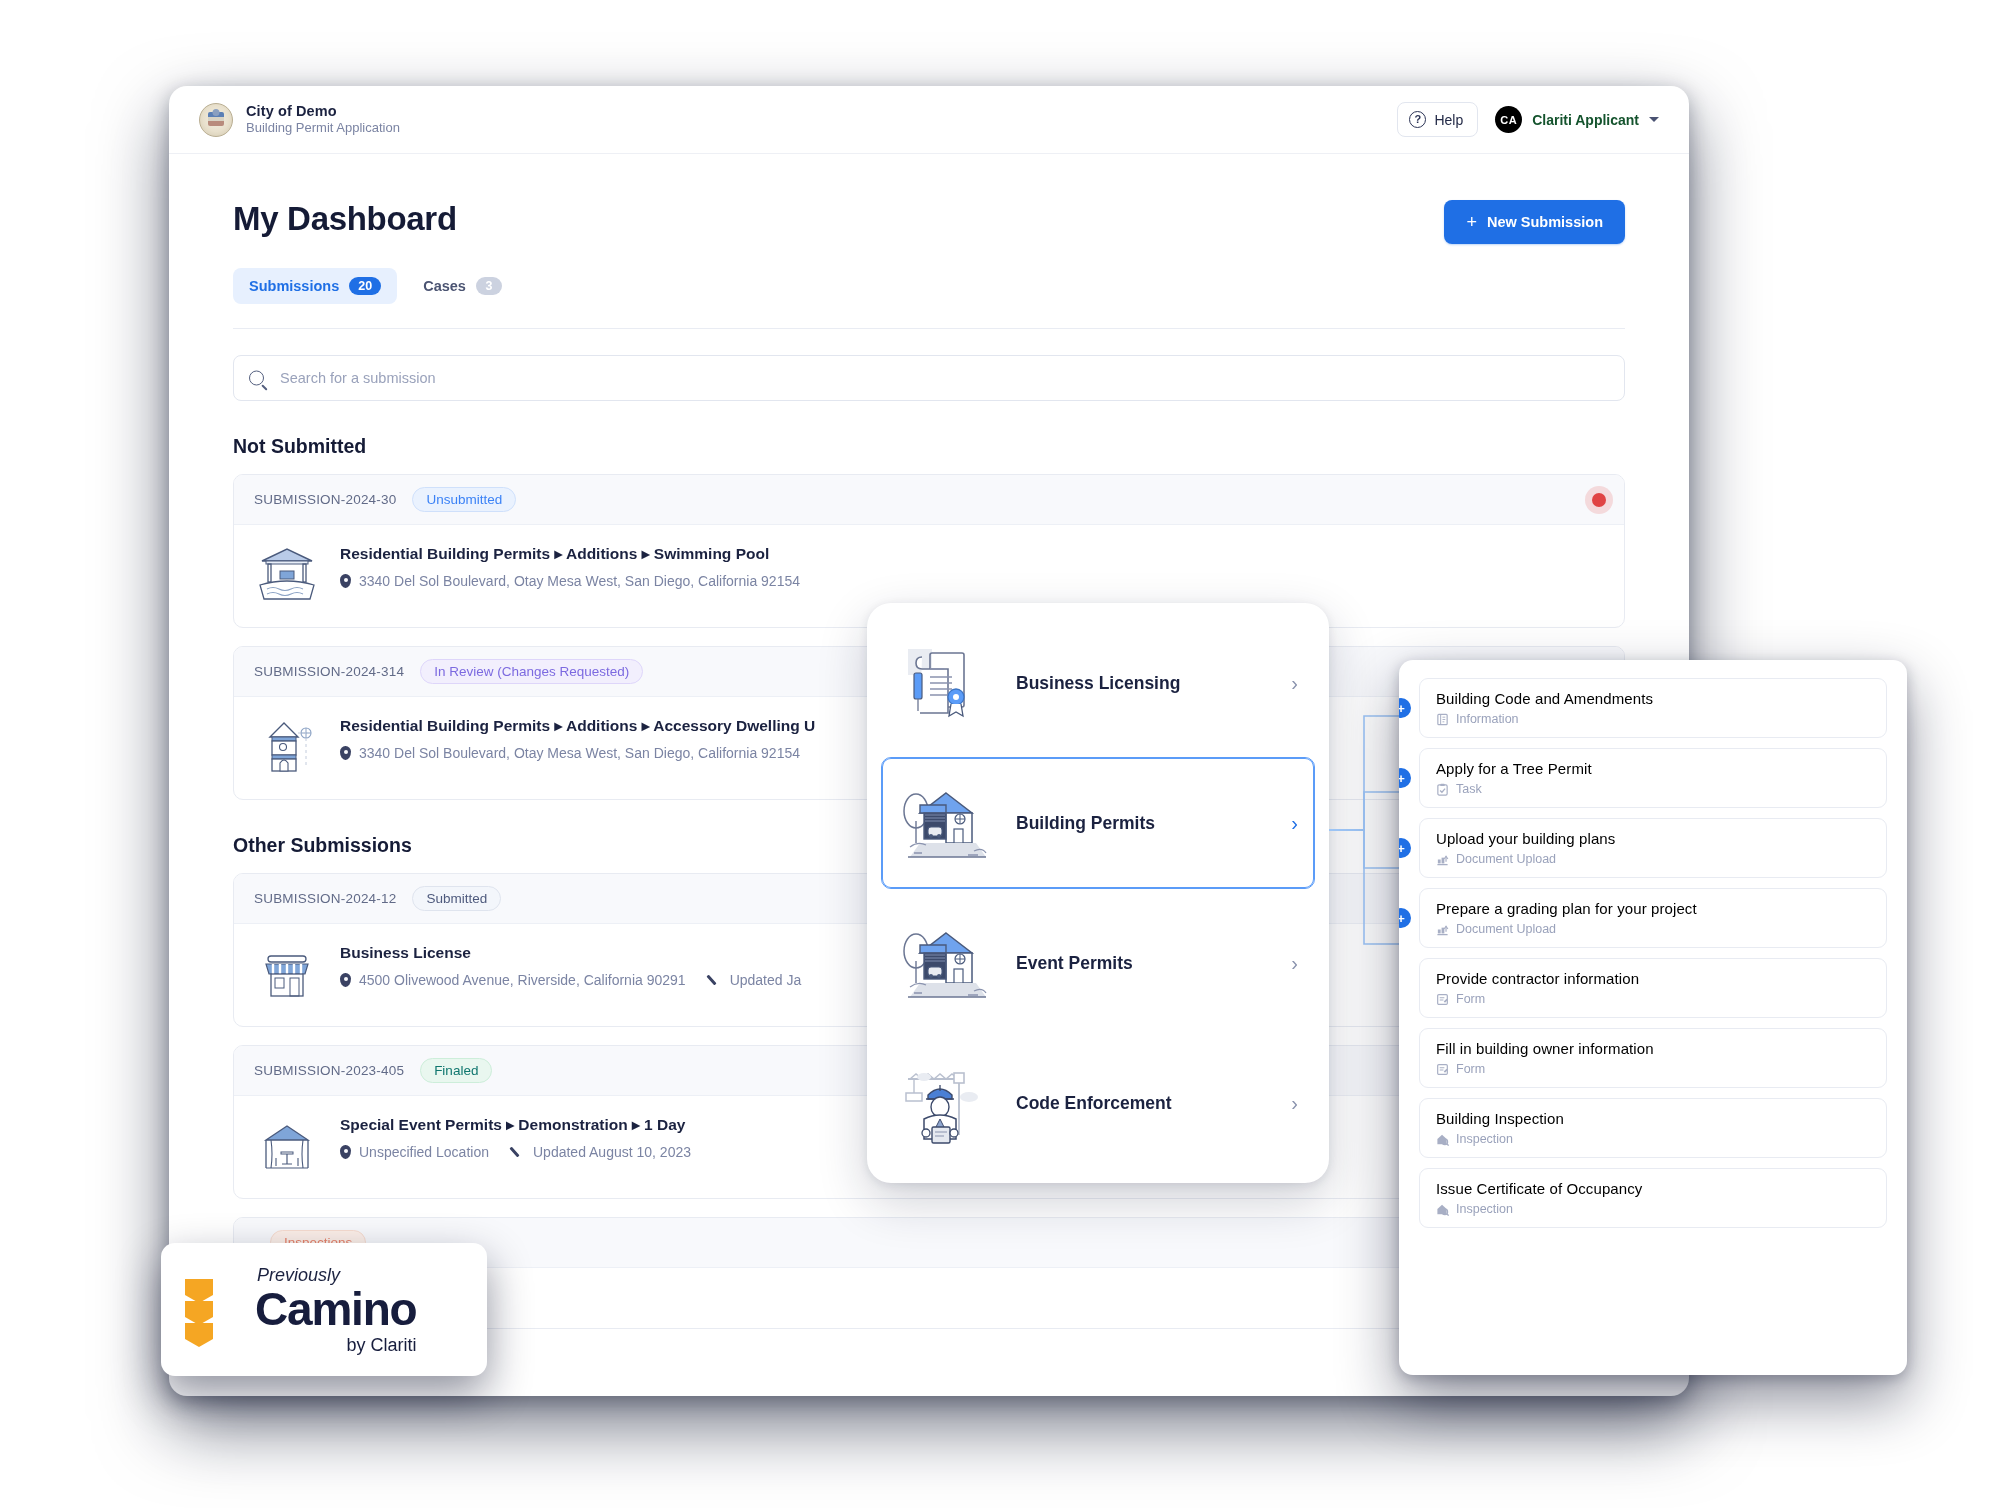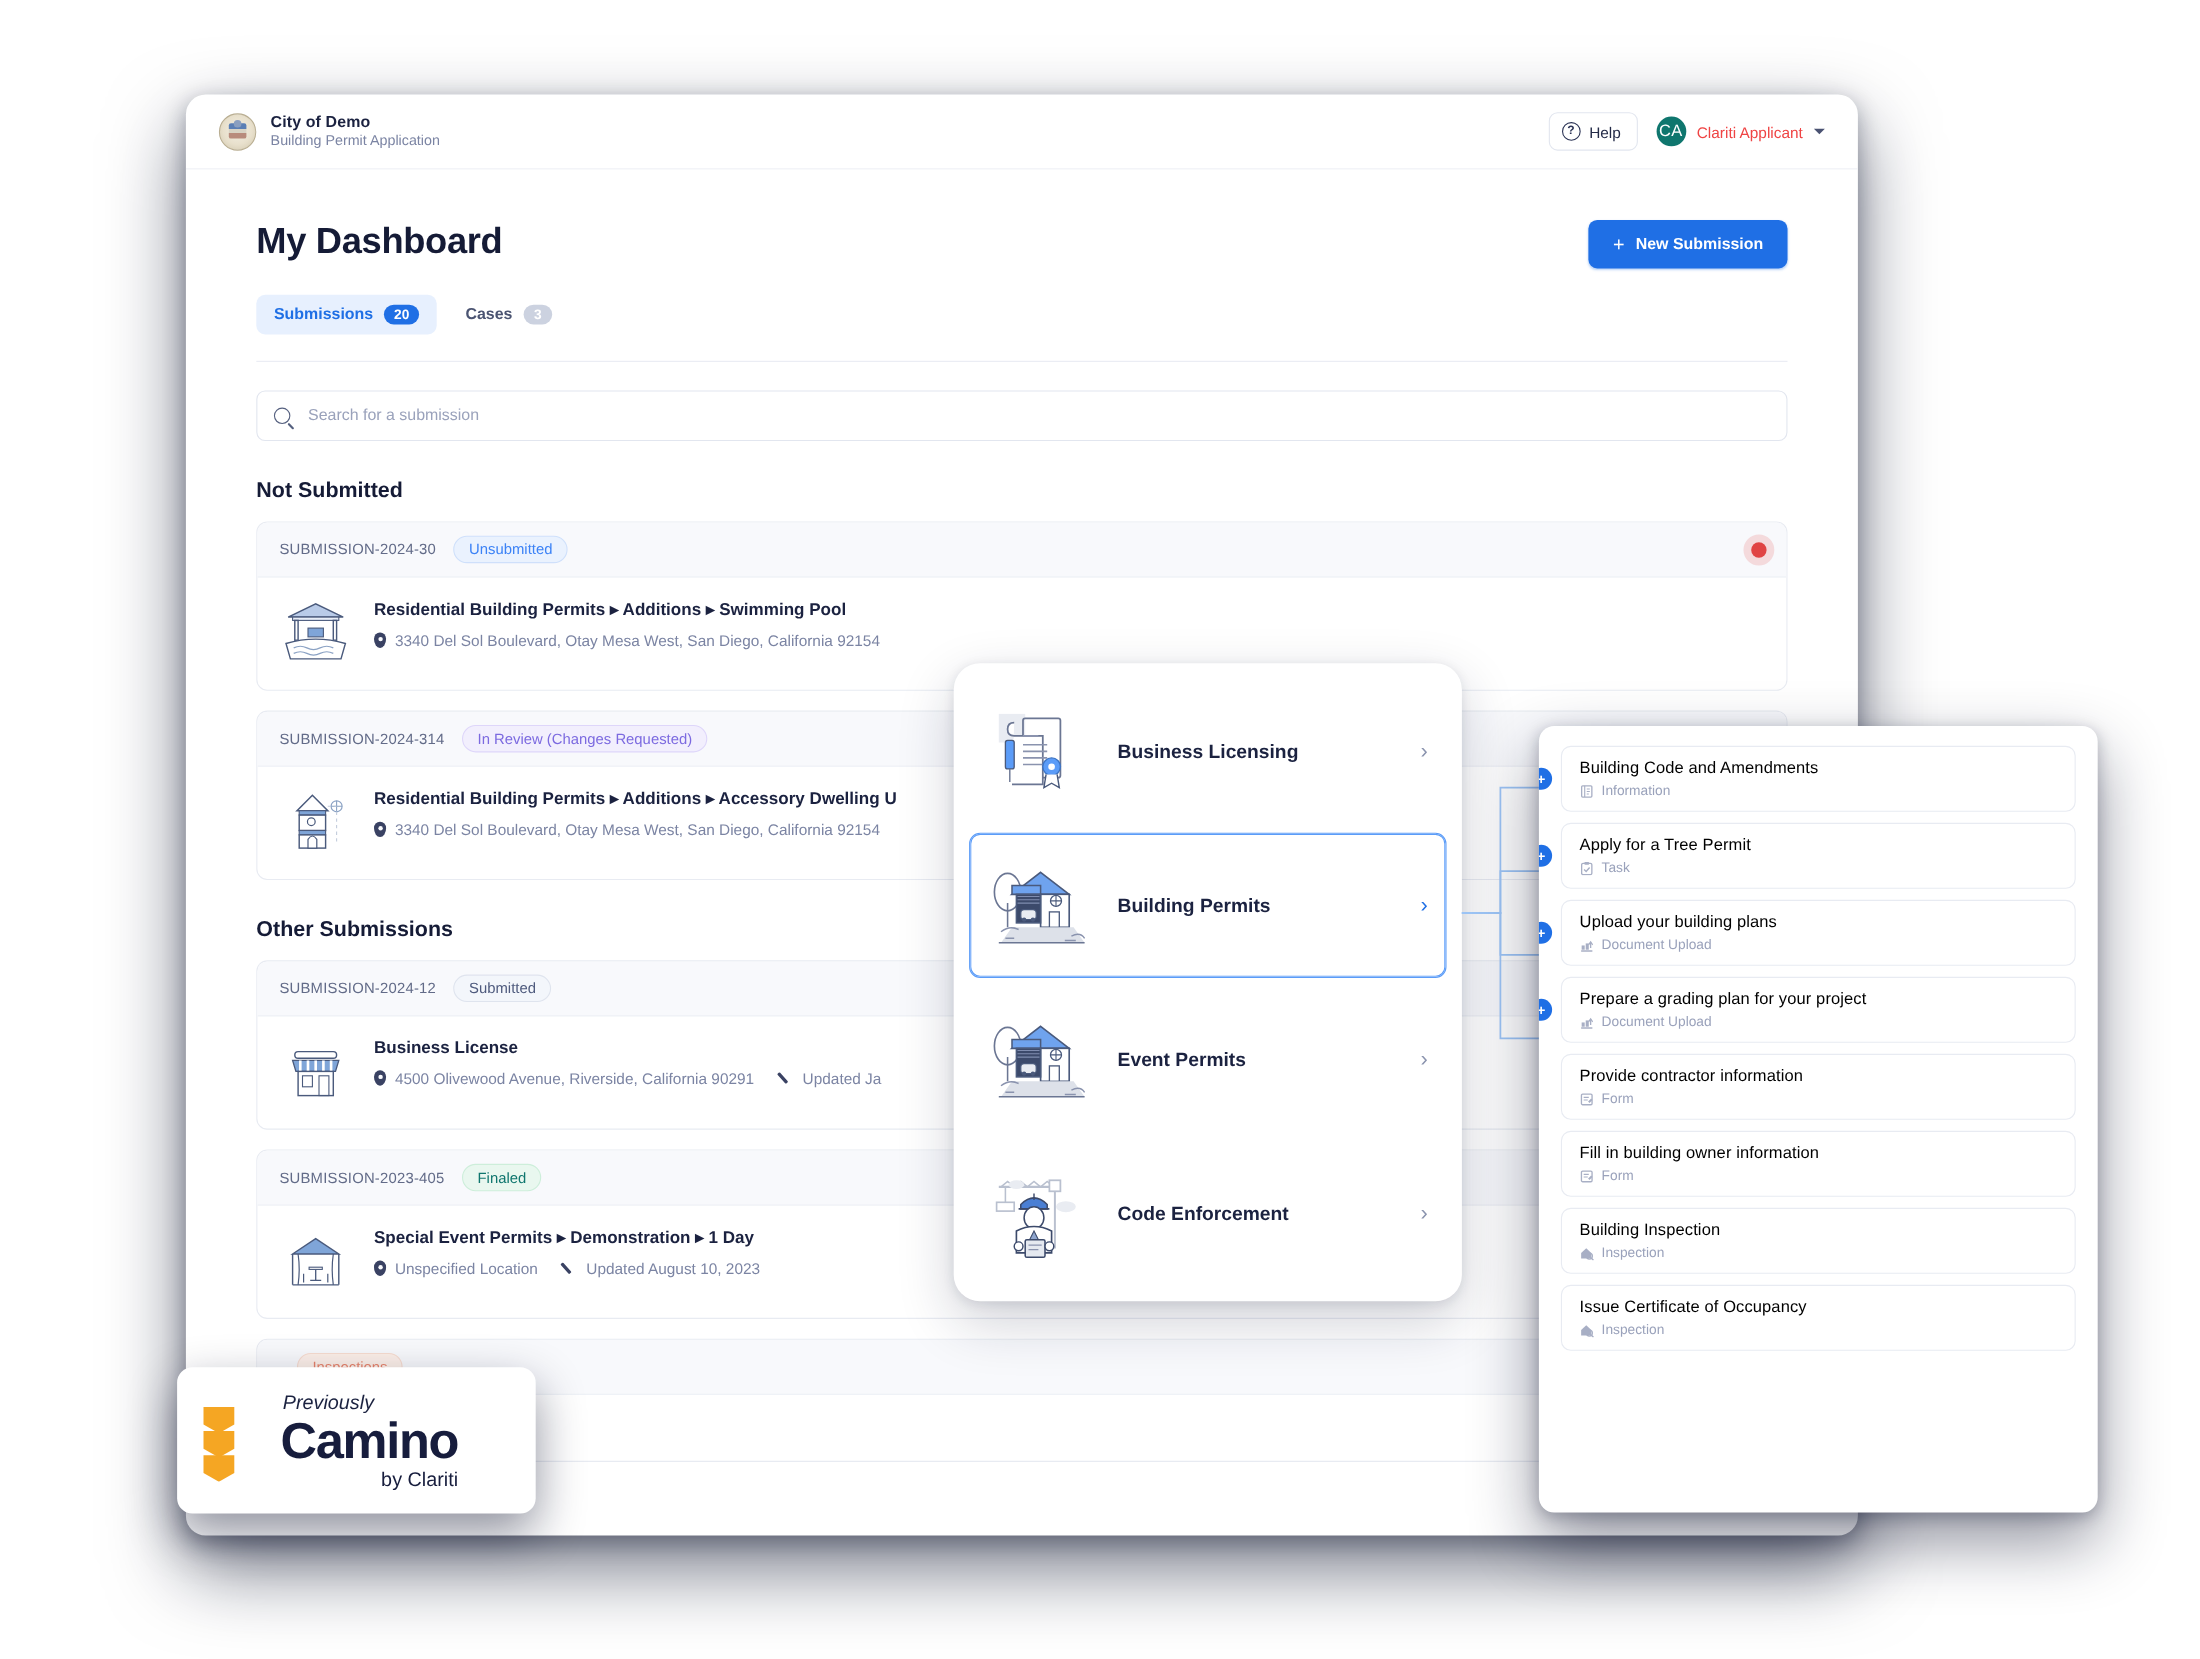--- a/index.html
+++ b/index.html
@@ -65,24 +65,24 @@
   }
   .icon-q {
     width:17px;height:17px;border-radius:50%;
     border:1.6px solid #2b3355; color:#2b3355;
     font-size:11px; font-weight:700; display:flex;align-items:center;justify-content:center;
     line-height:1;
   }
   .user-chip { display:flex; align-items:center; gap:10px; cursor:pointer;}
   .avatar {
     width:27px;height:27px;border-radius:50%;
-    background:#0f766e; color:#fff; font-size:15px; font-weight:400;
+    background:#000000; color:#fff; font-size:11px; font-weight:700;
     display:flex;align-items:center;justify-content:center; letter-spacing:.4px;
   }
-  .user-name { font-size:14px; font-weight:400; color:#ef4444;}
+  .user-name { font-size:14px; font-weight:700; color:#14532d;}
   .caret { width:0;height:0;border-left:5px solid transparent;border-right:5px solid transparent;border-top:5.5px solid #4a5272;}
 
   
   .page { padding: 46px 64px 0 64px; position: relative; }
   .page-top { display:flex; align-items:flex-start; }
   .page-title { font-size: 33px; font-weight: 700; color:#151b36; letter-spacing:-.3px;}
   .new-sub-btn {
     margin-left:auto;
     background:#1f6fe5; color:#fff; border:none; border-radius:8px;
     padding: 13px 22px; font-size:14.5px; font-weight:600;

